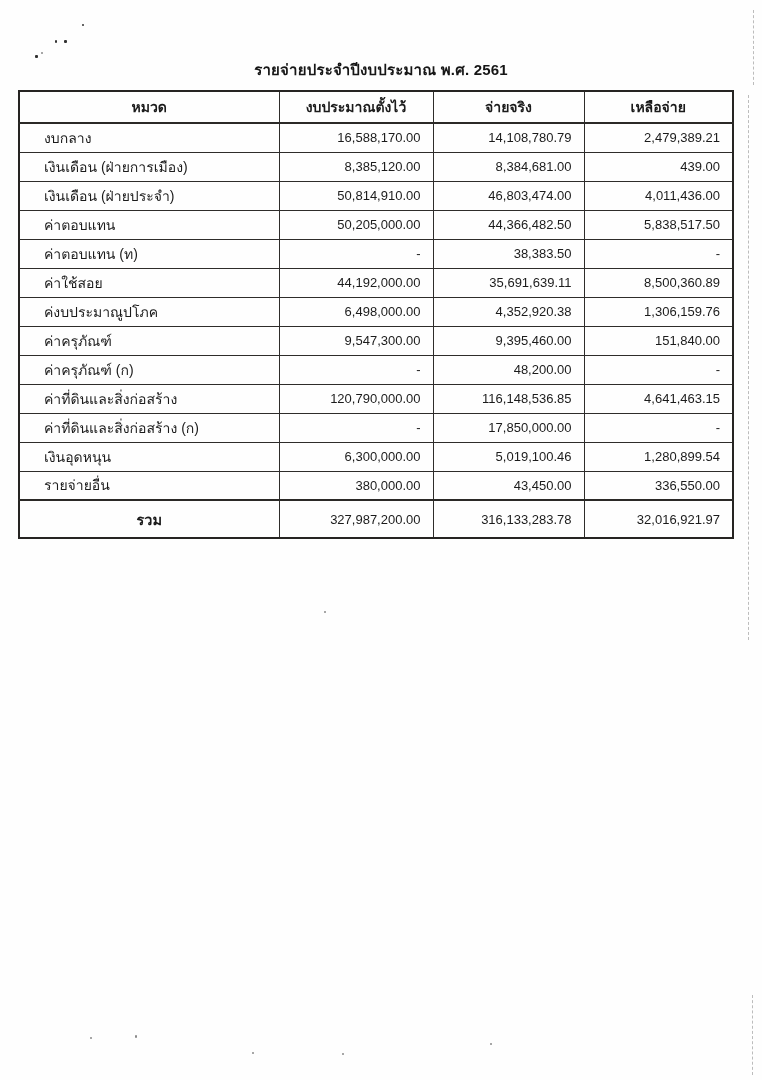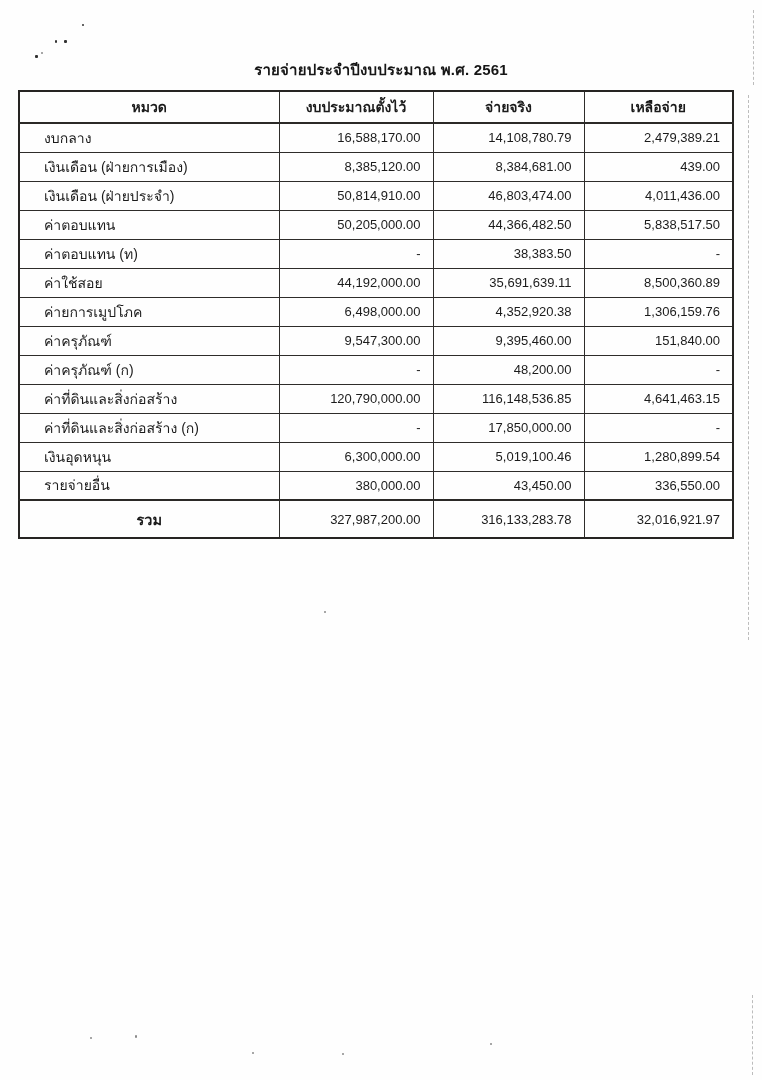--- a/index.html
+++ b/index.html
@@ -141,21 +141,21 @@
           <td class="num">38,383.50</td>
           <td class="num">-</td>
         </tr>
         <tr>
           <td class="cat">ค่าใช้สอย</td>
           <td class="num">44,192,000.00</td>
           <td class="num">35,691,639.11</td>
           <td class="num">8,500,360.89</td>
         </tr>
         <tr>
-          <td class="cat">ค่ายการเมูปโภค</td>
+          <td class="cat">ค่งบประมาณูปโภค</td>
           <td class="num">6,498,000.00</td>
           <td class="num">4,352,920.38</td>
           <td class="num">1,306,159.76</td>
         </tr>
         <tr>
           <td class="cat">ค่าครุภัณฑ์</td>
           <td class="num">9,547,300.00</td>
           <td class="num">9,395,460.00</td>
           <td class="num">151,840.00</td>
         </tr>

